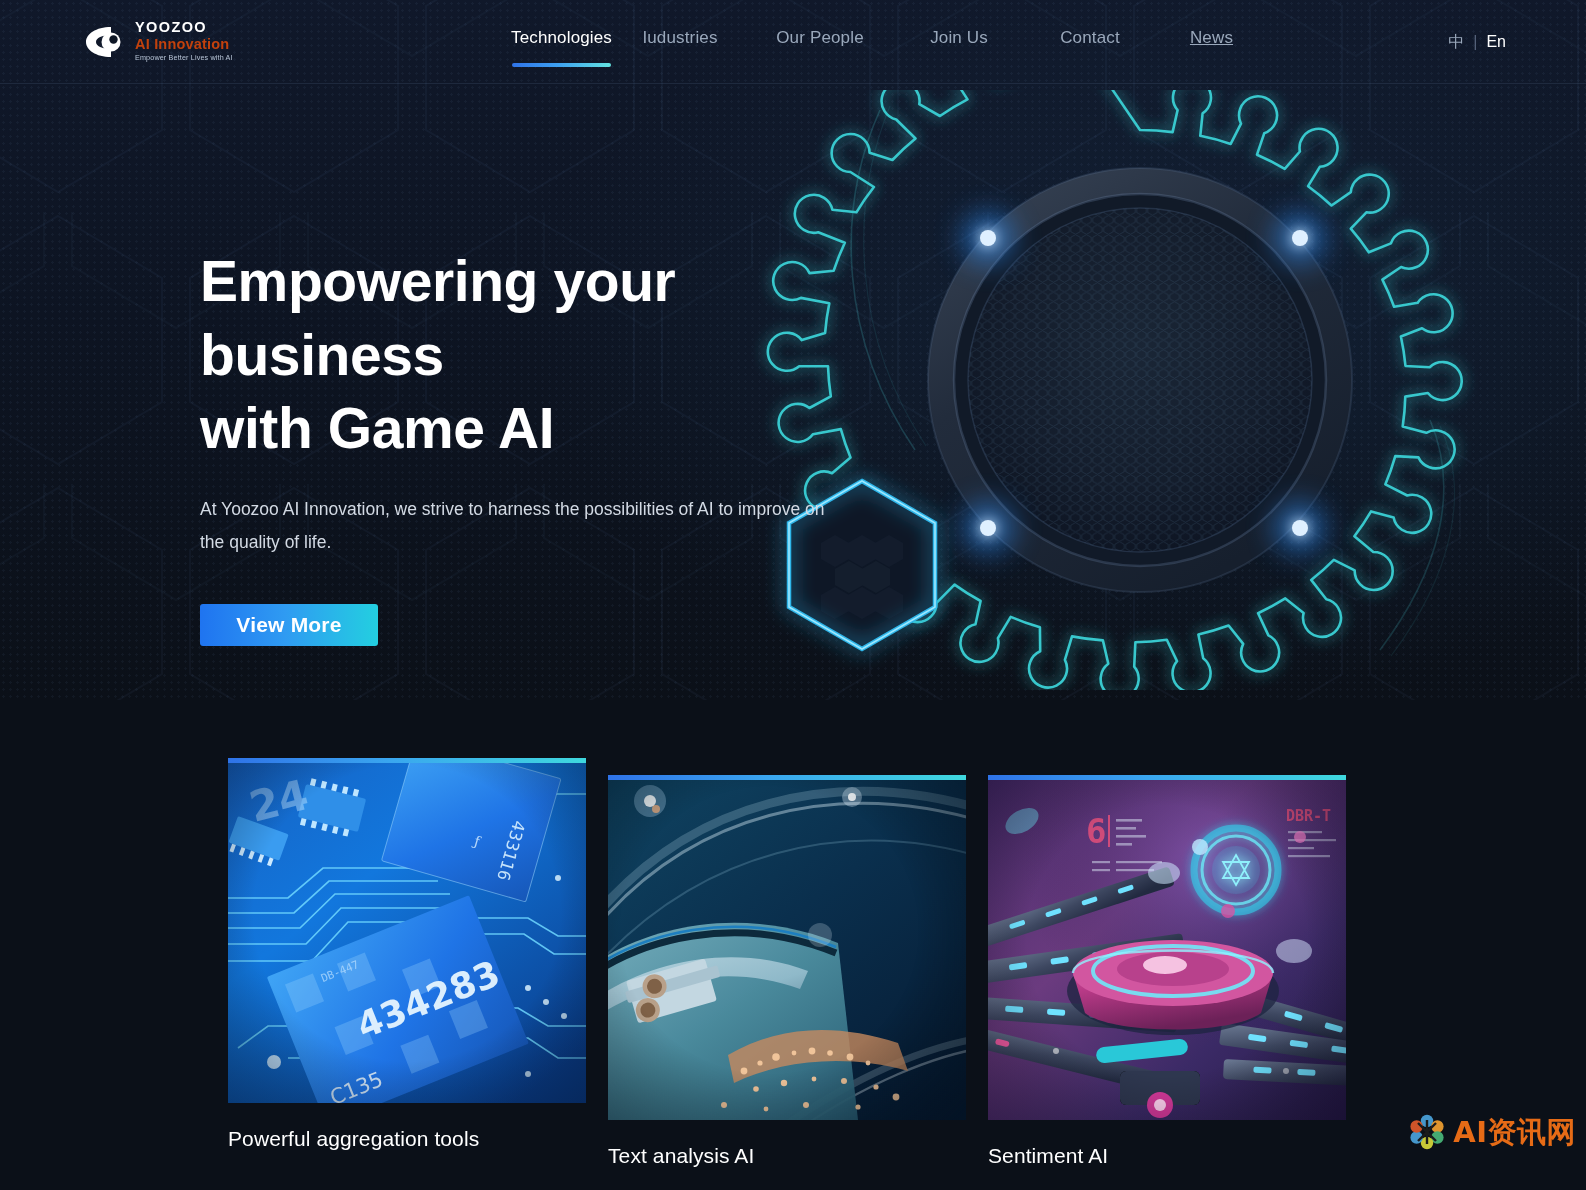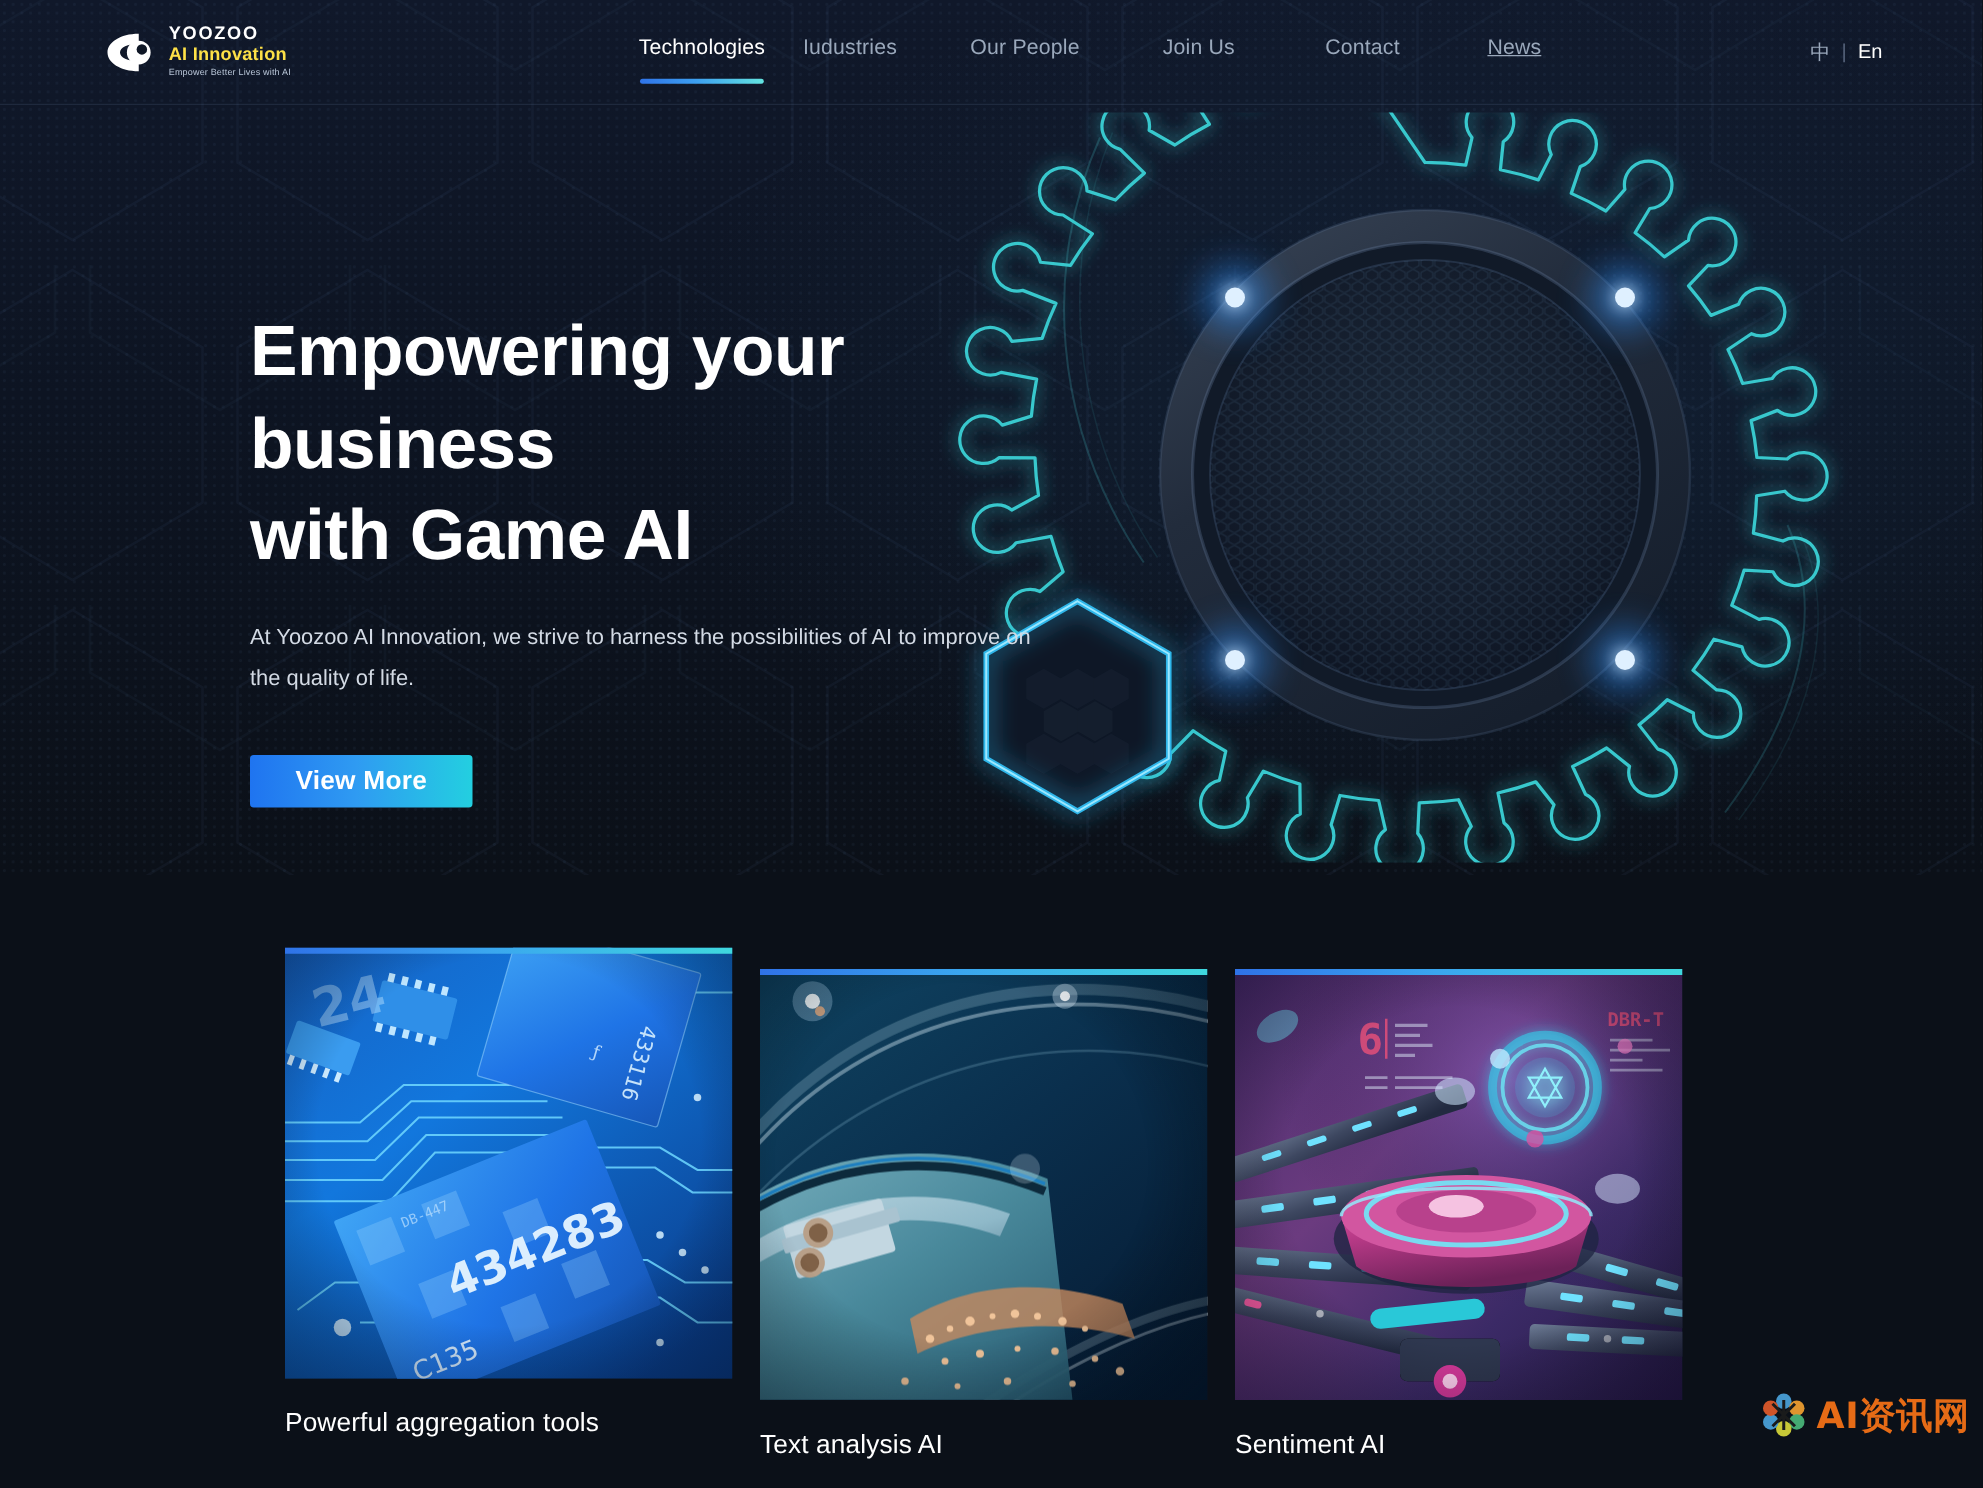--- a/index.html
+++ b/index.html
@@ -66,21 +66,21 @@
     gap: 9px;
     height: 46px;
   }
   .logo-mark { width: 42px; height: 34px; flex: none; }
   .logo-text { display: flex; flex-direction: column; justify-content: center; }
   .logo-l1 {
     font-size: 14.5px; font-weight: 700; color: #ffffff;
     letter-spacing: 1.4px; line-height: 1.08;
   }
   .logo-l2 {
-    font-size: 14.5px; font-weight: 700; color: #fde047;
+    font-size: 14.5px; font-weight: 700; color: #c2410c;
     letter-spacing: 0.2px; line-height: 1.15;
   }
   .logo-l3 {
     font-size: 7.2px; color: #b9c6d8; letter-spacing: 0.15px;
     line-height: 1.5; margin-top: 1px; white-space: nowrap;
   }
 
   .nav {
     position: absolute;
     left: 512px;

